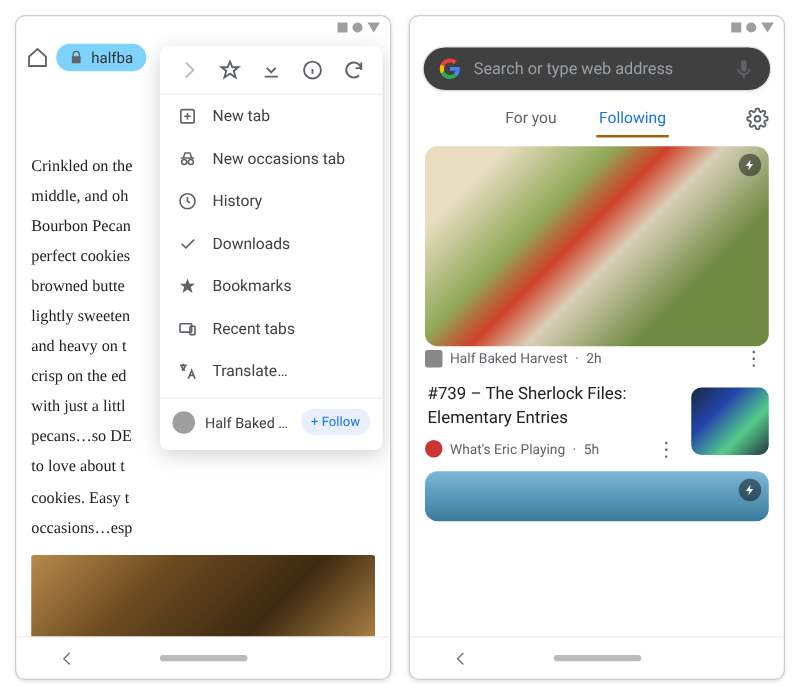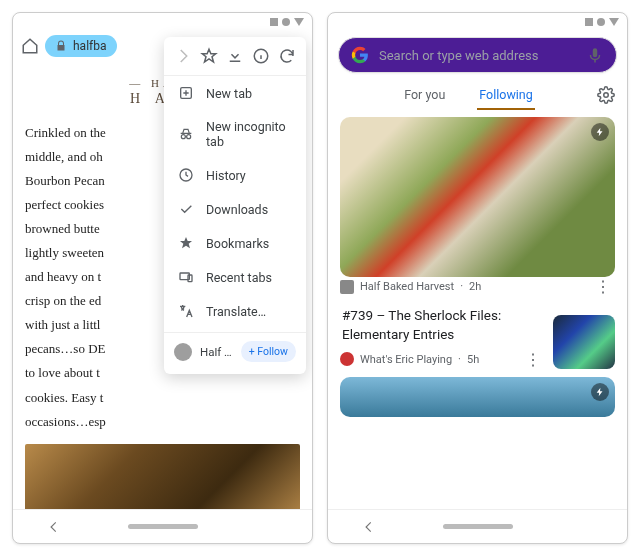--- a/index.html
+++ b/index.html
@@ -6,53 +6,53 @@
   body { background: #fff; font-family: Roboto, Arial, sans-serif; width: 640px; height: 556px; display: flex; gap: 14px; padding: 12px; }
   .phone { flex: 1; background: #fff; border: 1px solid #ccc; border-radius: 8px; overflow: hidden; position: relative; display: flex; flex-direction: column; box-shadow: 0 1px 3px rgba(0,0,0,0.1); }
   .statusbar { height: 18px; display: flex; justify-content: flex-end; align-items: center; padding: 0 8px; gap: 4px; }
   .statusbar .sq { width: 8px; height: 8px; background: #9e9e9e; }
   .statusbar .ci { width: 8px; height: 8px; background: #9e9e9e; border-radius: 50%; }
   .statusbar .tr { width: 0; height: 0; border-left: 5px solid transparent; border-right: 5px solid transparent; border-top: 8px solid #9e9e9e; }
   
   .topbar1 { display: flex; align-items: center; padding: 4px 8px; gap: 6px; }
   .homeicon { width: 18px; height: 18px; }
   .urlchip { background: #7dd3fc; border-radius: 16px; padding: 4px 10px; font-size: 12px; display: flex; align-items: center; gap: 6px; color: #333; flex: none; width: 72px; overflow: hidden; white-space: nowrap; }
-  .menu { position: absolute; top: 24px; right: 6px; width: 142px; background: #fff; border-radius: 6px; box-shadow: 0 4px 16px rgba(0,0,0,0.18); z-index: 10; display: flex; flex-direction: column; padding-bottom: 4px; }
+  .menu { position: absolute; top: 24px; right: 6px; width: 178px; background: #fff; border-radius: 6px; box-shadow: 0 4px 16px rgba(0,0,0,0.18); z-index: 10; display: flex; flex-direction: column; padding-bottom: 4px; }
   .menurow1 { display: flex; justify-content: space-around; padding: 10px 6px; border-bottom: 1px solid #eee; }
   .menurow1 svg, .menurow1 .ic { width: 18px; height: 18px; color: #5f6368; }
   .mitem { display: flex; align-items: center; gap: 12px; padding: 9px 14px; font-size: 12.5px; color: #3c4043; cursor: pointer; }
   .mitem .ic { width: 16px; height: 16px; color: #5f6368; flex-shrink:0; }
   .followrow { display: flex; align-items: center; padding: 8px 10px; gap: 8px; border-top: 1px solid #eee; margin-top: 4px; }
   .followrow .favi { width: 18px; height: 18px; background: #9e9e9e; border-radius: 50%; flex-shrink:0; }
   .followrow .site { font-size: 11.5px; color: #3c4043; flex: 1; white-space: nowrap; overflow:hidden; text-overflow:ellipsis; }
   .followbtn { font-size: 10.5px; color: #1a73e8; background: #e8f0fe; border-radius: 12px; padding: 4px 8px; cursor: pointer; white-space: nowrap; }
   .content1 { flex: 1; overflow: hidden; padding: 10px 12px; position: relative; }
   .sitehead { text-align: center; font-family: Georgia, serif; letter-spacing: 4px; color: #5a4a3a; font-size: 11px; padding: 6px 0 14px; white-space: nowrap; }
   .sitehead .line2 { letter-spacing: 6px; font-size: 14px; margin-top: 2px; }
   .article { font-family: Georgia, serif; font-size: 13px; line-height: 1.85; color: #222; }
   .photo1 { margin-top: 10px; height: 80px; border-radius: 2px; background: linear-gradient(135deg, #b88a4a, #6b4a20, #3d2a10, #b88a4a); display:flex; align-items:center; justify-content:center; }
   .navbar { height: 34px; display: flex; align-items: center; justify-content: space-around; border-top: 1px solid #eee; }
   .navhandle { width: 70px; height: 5px; background: #bbb; border-radius: 3px; }
   
-  .search2 { margin: 6px 10px; background: #4c1d95; border: 1px solid #e0e0e0; border-radius: 22px; height: 36px; display: flex; align-items: center; padding: 0 12px; gap: 10px; box-shadow: 0 1px 2px rgba(0,0,0,0.05); }
+  .search2 { margin: 6px 10px; background: #404040; border: 1px solid #e0e0e0; border-radius: 22px; height: 36px; display: flex; align-items: center; padding: 0 12px; gap: 10px; box-shadow: 0 1px 2px rgba(0,0,0,0.05); }
   .glogo { width: 18px; height: 18px; }
   .searchtxt { flex: 1; font-size: 13px; color: #9aa0a6; }
   .tabs2 { display: flex; align-items: center; padding: 0 12px; height: 32px; position: relative; justify-content: center; }
   .tabspace { flex: 1; display:flex; justify-content:center; gap: 30px; }
   .tab { font-size: 12.5px; color: #5f6368; padding: 6px 2px; cursor: pointer; }
   .tab.active { color: #1a73e8; border-bottom: 2px solid #a16207; font-weight: 400; }
   .feed { flex: 1; overflow: hidden; padding: 6px 12px 0; }
   .card { margin-bottom: 10px; }
   .cardimg { width: 100%; height: 160px; border-radius: 10px; background: linear-gradient(135deg, #e8ddc0 15%, #8fa858 35%, #d04028 45%, #d9d0b8 55%, #6f8a42 75%); position: relative; }
   .amp { position:absolute; top:6px; right:6px; width:18px; height:18px; background:rgba(0,0,0,0.45); border-radius:50%; display:flex; align-items:center; justify-content:center; }
   .cardtitle { font-size: 13.5px; color: #202124; line-height: 1.4; padding: 8px 2px 6px; }
   .cardmeta { display: flex; align-items: center; gap: 6px; font-size: 11px; color: #5f6368; }
   .cardmeta .favi { width: 14px; height: 14px; background:#888; border-radius: 2px; }
   .cardmeta .more { margin-left: auto; color:#5f6368; font-size:16px; padding: 0 4px; cursor:pointer; }
-  .card2 { display: flex; gap: 8px; align-items:flex-end; margin-top: 6px; }
+  .card2 { display: flex; gap: 8px; align-items:center; margin-top: 6px; }
   .card2 .txt { flex: 1; }
   .thumb2 { width: 62px; height: 54px; border-radius: 8px; background: linear-gradient(135deg,#1a2a3a,#2244aa,#55cc88,#223344); flex-shrink:0; }
   .card3img { width: 100%; height: 40px; border-radius: 10px; background: linear-gradient(180deg,#7db8d8,#3a7a9a); margin-top: 8px; position:relative; }
   svg { display: block; }
 </style>
 </head>
 <body>
 
 <div class="phone">
   <div class="statusbar">
@@ -127,21 +127,21 @@
         </svg>
       <span>New tab</span>
     </div>
     <div class="mitem">
       <svg class="ic" viewBox="0 0 24 24" fill="none" stroke="#5f6368" stroke-width="1.8">
           <path d="M4 11h16M7 11l2-6h6l2 6"></path>
           <circle cx="8" cy="16" r="3"></circle>
           <circle cx="16" cy="16" r="3"></circle>
           <path d="M11 16h2"></path>
         </svg>
-      <span>New incognito tab</span>
+      <span>New occasions tab</span>
     </div>
     <div class="mitem">
       <svg class="ic" viewBox="0 0 24 24" fill="none" stroke="#5f6368" stroke-width="2">
           <circle cx="12" cy="12" r="9"></circle>
           <path d="M12 7v5l3 2"></path>
         </svg>
       <span>History</span>
     </div>
     <div class="mitem">
       <svg class="ic" viewBox="0 0 24 24" fill="none" stroke="#5f6368" stroke-width="2">

